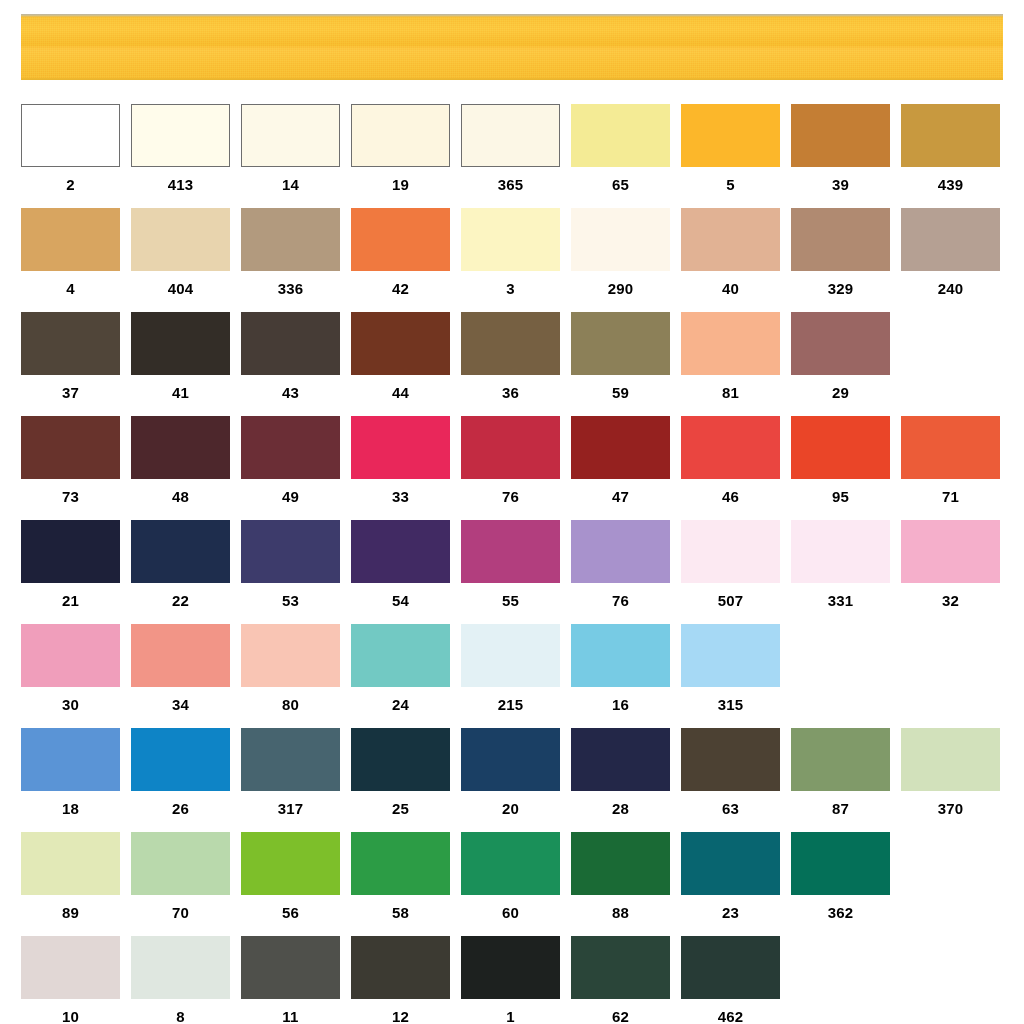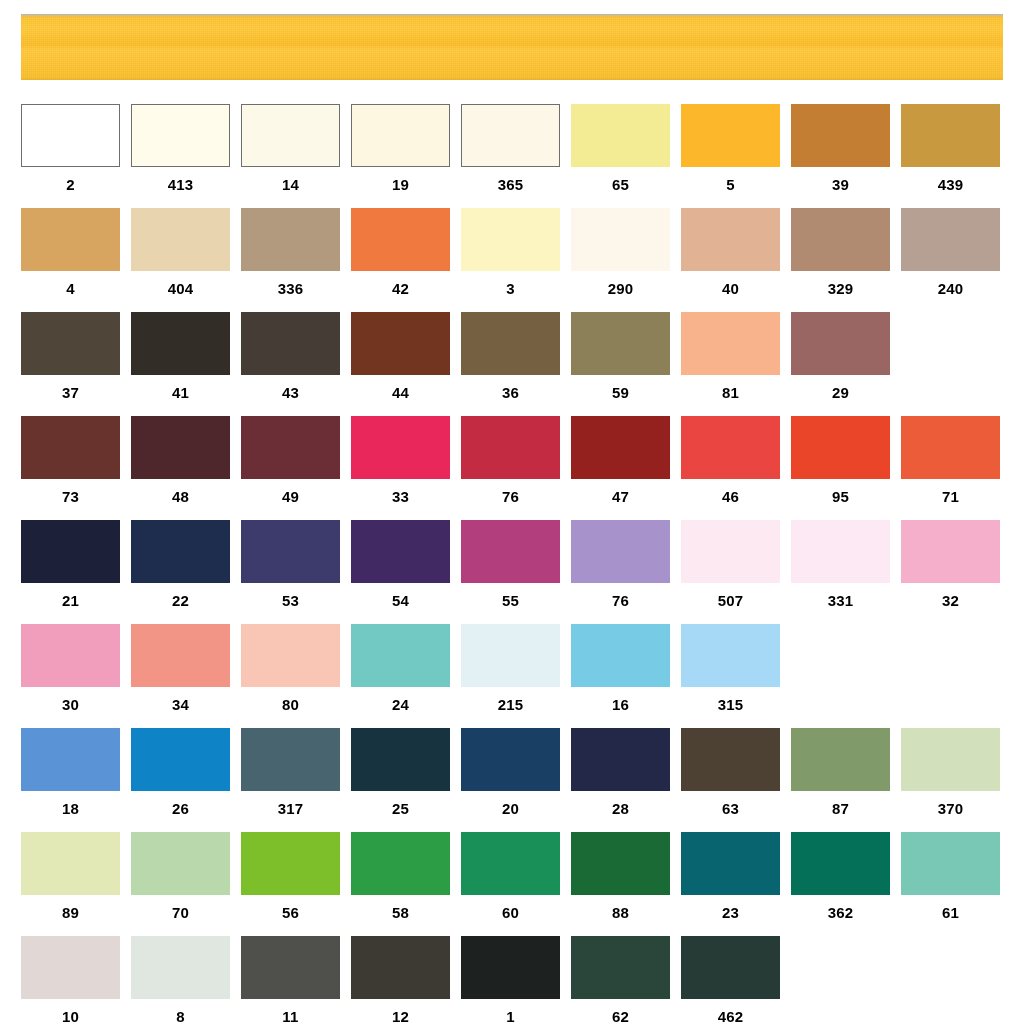--- a/index.html
+++ b/index.html
@@ -391,24 +391,20 @@
           <span class="swatch-label">88</span>
         </div>
         <div class="swatch-cell">
           <div class="swatch-chip" style="background-color: rgb(8, 101, 112);"></div>
           <span class="swatch-label">23</span>
         </div>
         <div class="swatch-cell">
           <div class="swatch-chip" style="background-color: rgb(4, 112, 88);"></div>
           <span class="swatch-label">362</span>
         </div>
-        <div class="swatch-cell">
-          <div class="swatch-chip" style="background-color: rgb(120, 200, 181);"></div>
-          <span class="swatch-label">61</span>
-        </div>
       </div>
       <div class="swatch-row">
         <div class="swatch-cell">
           <div class="swatch-chip" style="background-color: rgb(225, 215, 213);"></div>
           <span class="swatch-label">10</span>
         </div>
         <div class="swatch-cell">
           <div class="swatch-chip" style="background-color: rgb(223, 231, 224);"></div>
           <span class="swatch-label">8</span>
         </div>

